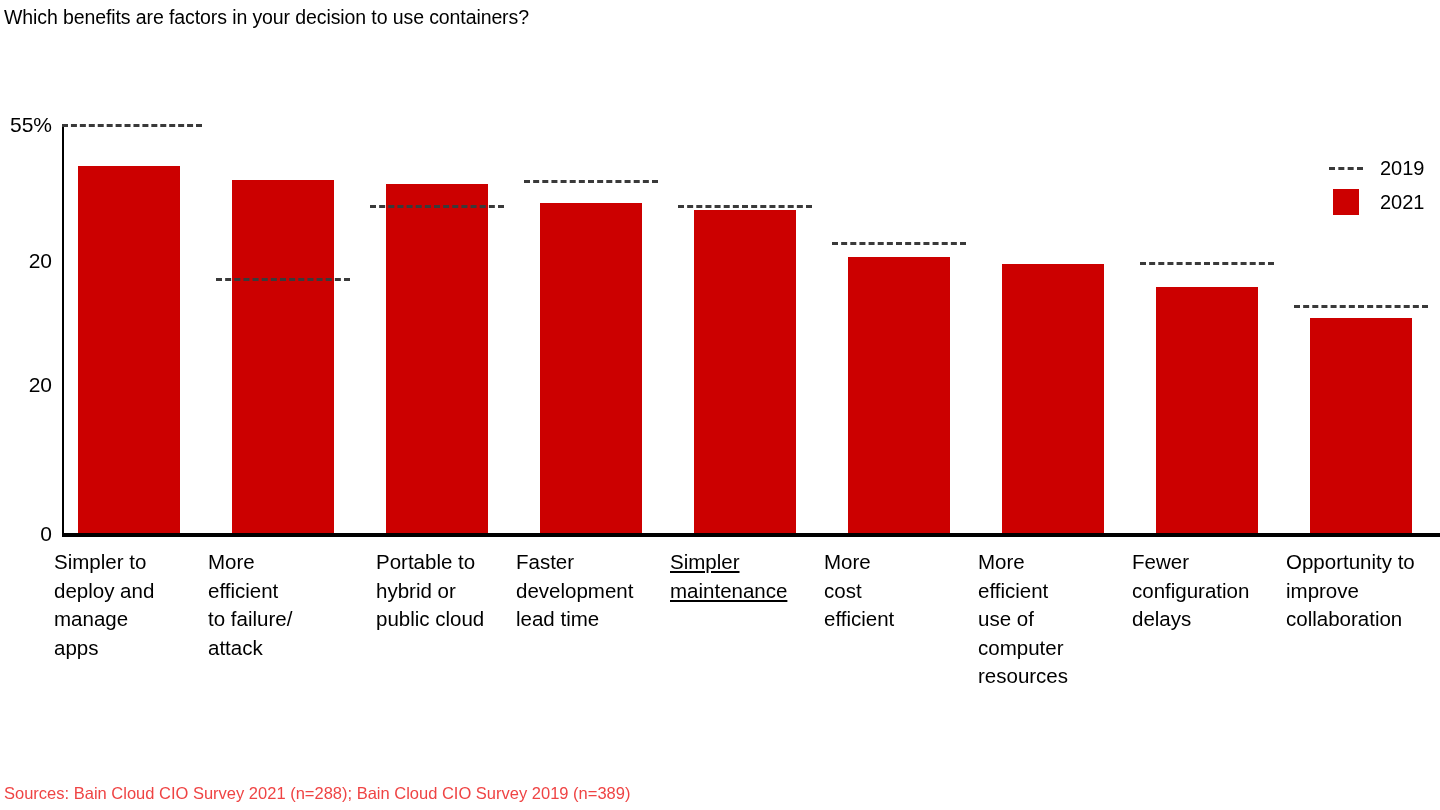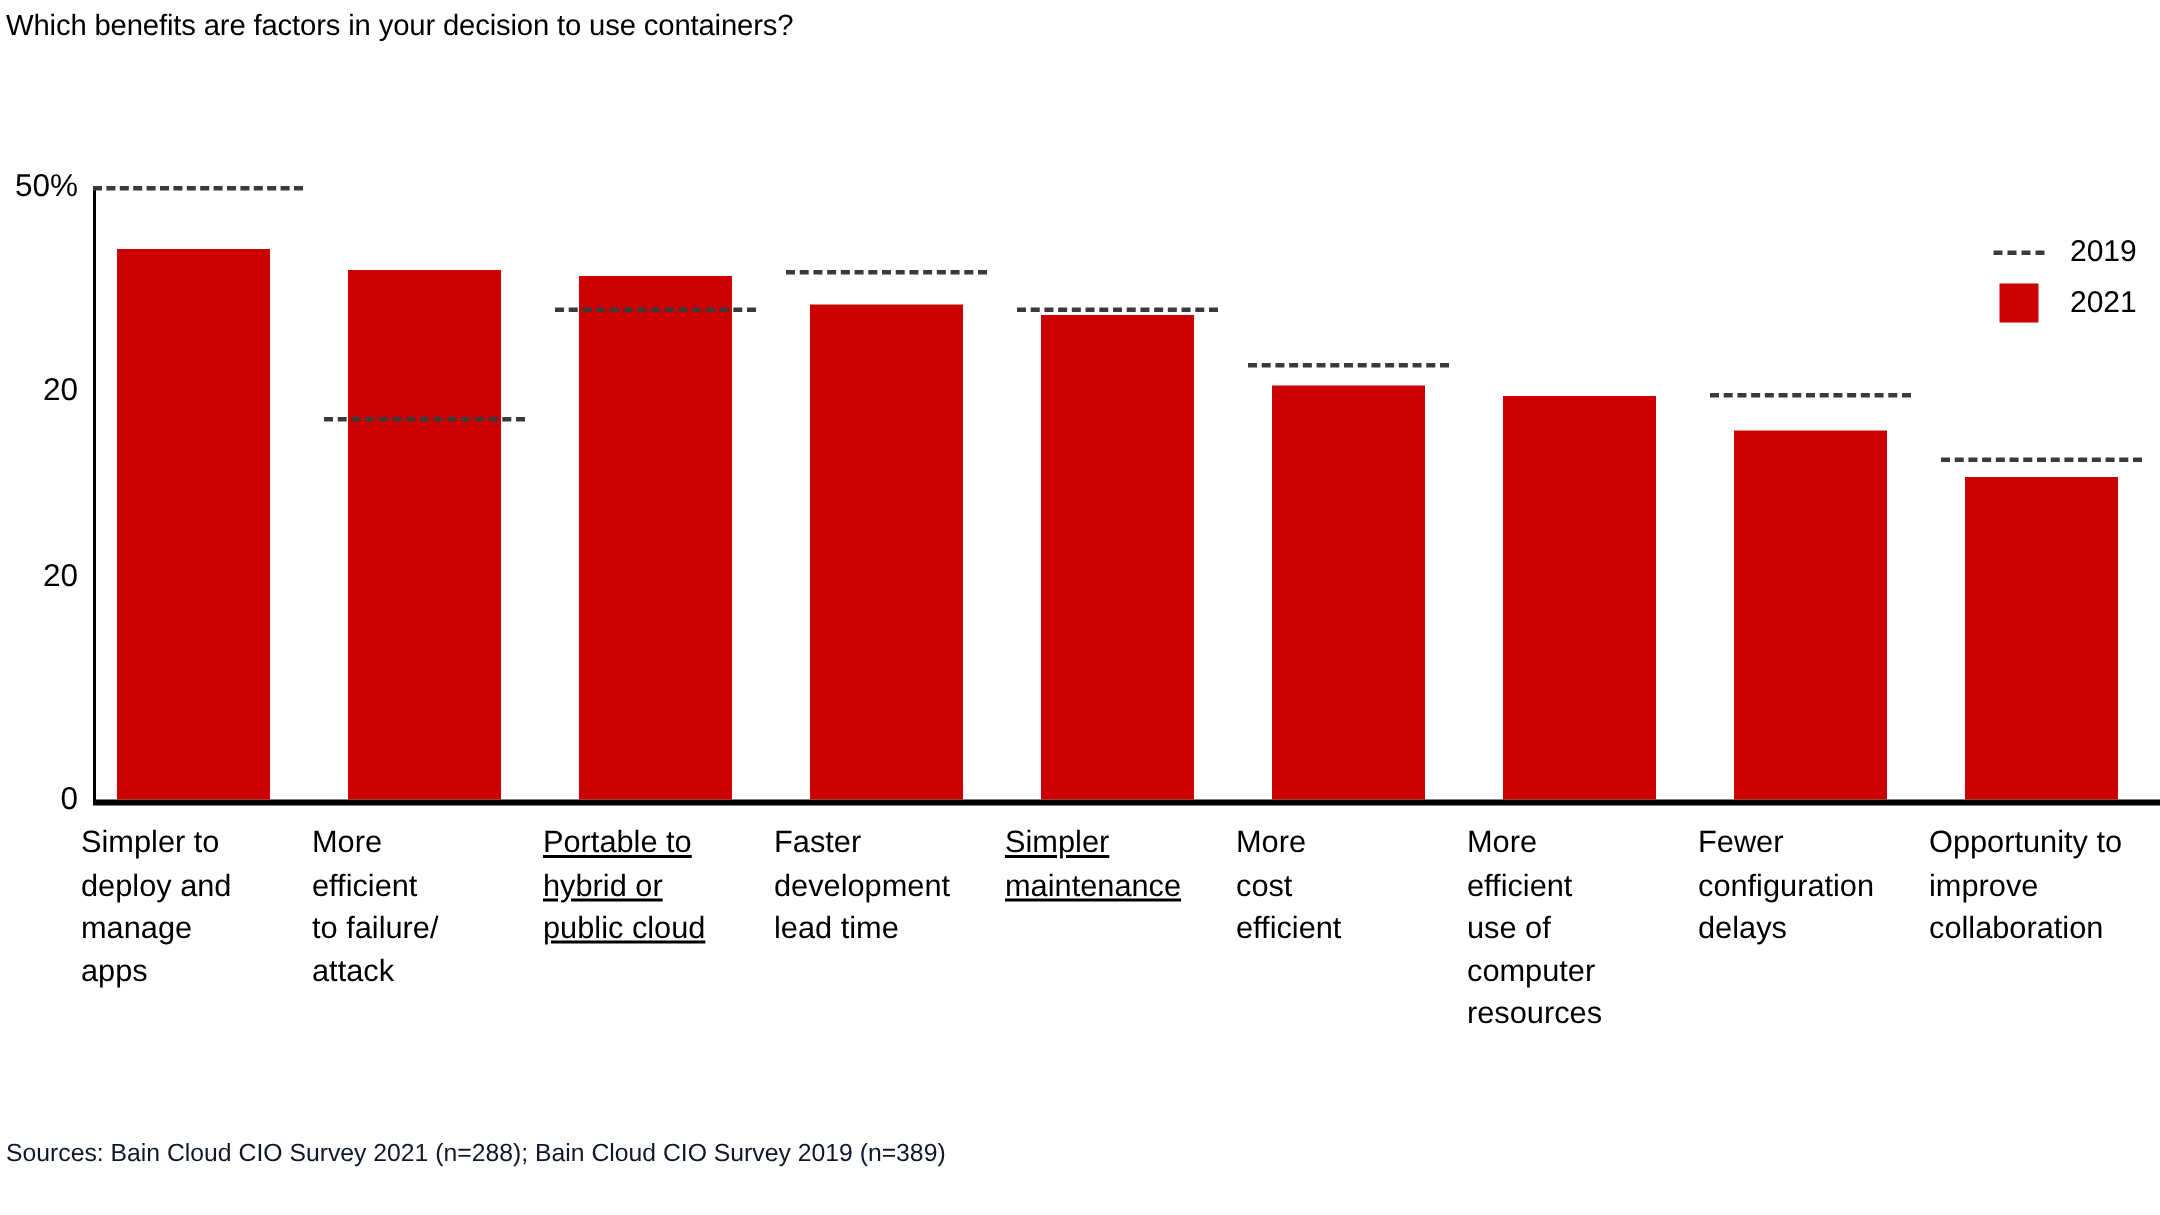--- a/index.html
+++ b/index.html
@@ -130,23 +130,23 @@
     text-align: left;
     font-size: 20.5px;
     line-height: 28.5px;
     color: #000;
   }
 
   
   .source-note {
     position: absolute;
     left: 4px;
-    top: 760px;
+    top: 784px;
     font-size: 16.5px;
-    color: #0f172a;
+    color: #ef4444;
     white-space: nowrap;
   }
 </style>
 </head>
 <body>
 
 <div class="chart-title">Which benefits are factors in your decision to use containers?</div>
 
 <div class="legend">
   <div class="legend-row">
@@ -164,21 +164,21 @@
 </div>
 
 <div class="plot-wrap">
   <div class="y-axis-line"></div>
   <div class="x-axis-line"></div>
   <div class="gridline-60"></div>
   <div id="yticks">
       <div class="y-tick" style="top: 533px;">0</div>
       <div class="y-tick" style="top: 384px;">20</div>
       <div class="y-tick" style="top: 260.333px;">20</div>
-      <div class="y-tick" style="top: 124px;">50%</div>
+      <div class="y-tick" style="top: 124px;">55%</div>
     </div>
   <div id="bars">
       <div class="bar" title="53.8%" style="left: 78px; width: 102px; height: 366.737px; background: rgb(204, 0, 0);"></div>
       <div class="bar" title="51.8%" style="left: 232px; width: 102px; height: 353.103px; background: rgb(204, 0, 0);"></div>
       <div class="bar" title="51.2%" style="left: 386px; width: 102px; height: 349.013px; background: rgb(204, 0, 0);"></div>
       <div class="bar" title="48.4%" style="left: 540px; width: 102px; height: 329.927px; background: rgb(204, 0, 0);"></div>
       <div class="bar" title="47.4%" style="left: 694px; width: 102px; height: 323.11px; background: rgb(204, 0, 0);"></div>
       <div class="bar" title="40.5%" style="left: 848px; width: 102px; height: 276.075px; background: rgb(204, 0, 0);"></div>
       <div class="bar" title="39.4%" style="left: 1002px; width: 102px; height: 268.577px; background: rgb(204, 0, 0);"></div>
       <div class="bar" title="36.1%" style="left: 1156px; width: 102px; height: 246.082px; background: rgb(204, 0, 0);"></div>
@@ -199,21 +199,21 @@
         <div>deploy and</div>
         <div>manage</div>
         <div>apps</div>
       </div>
       <div class="cat-label" style="left: 208px; width: 150px;">
         <div>More</div>
         <div>efficient</div>
         <div>to failure/</div>
         <div>attack</div>
       </div>
-      <div class="cat-label" style="left: 362px; width: 150px; text-decoration: underline;">
+      <div class="cat-label" style="left: 376px; width: 150px;">
         <div>Portable to</div>
         <div>hybrid or</div>
         <div>public cloud</div>
       </div>
       <div class="cat-label" style="left: 516px; width: 150px;">
         <div>Faster</div>
         <div>development</div>
         <div>lead time</div>
       </div>
       <div class="cat-label" style="left: 670px; width: 150px; text-decoration: underline;">

